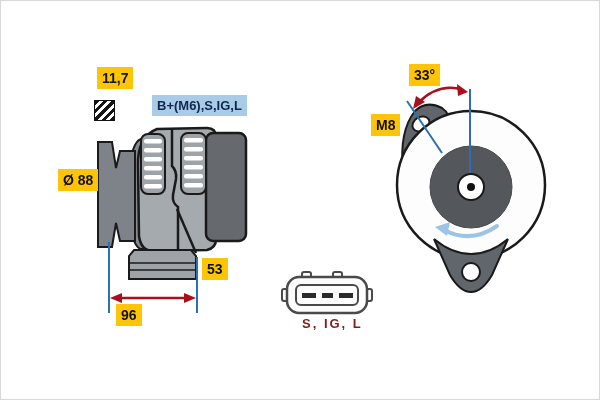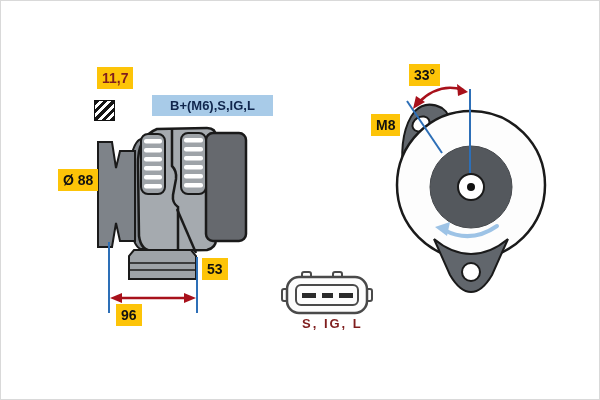--- a/index.html
+++ b/index.html
@@ -8,23 +8,23 @@
     background:#ffffff;border:1px solid #d9d9d9;overflow:hidden;
     font-family:"Liberation Sans","DejaVu Sans",sans-serif;
   }
   .stage svg{position:absolute;left:0;top:0;}
   .lbl{
     position:absolute;display:inline-block;
     background:#fdc408;color:#111;
     font-weight:bold;font-size:14px;line-height:1;
     padding:4px 5px;white-space:nowrap;
   }
-  .lbl.red-text{color:#7f1d1d;}
+  .lbl.red-text{color:#0f172a;}
   .lbl.blue{
-    background:#a8cbe8;color:#10264d;font-size:13px;padding:4px 18px;
+    background:#a8cbe8;color:#10264d;font-size:13px;padding:4px 5px;
   }
   .plain{
     position:absolute;color:#7f1d1d;font-weight:bold;font-size:13px;
     letter-spacing:2px;white-space:nowrap;
   }
   .hatch{
     position:absolute;width:19px;height:19px;
     border:1px solid #111;
     background:repeating-linear-gradient(135deg,#161616 0 3px,#ffffff 3px 6px);
   }

